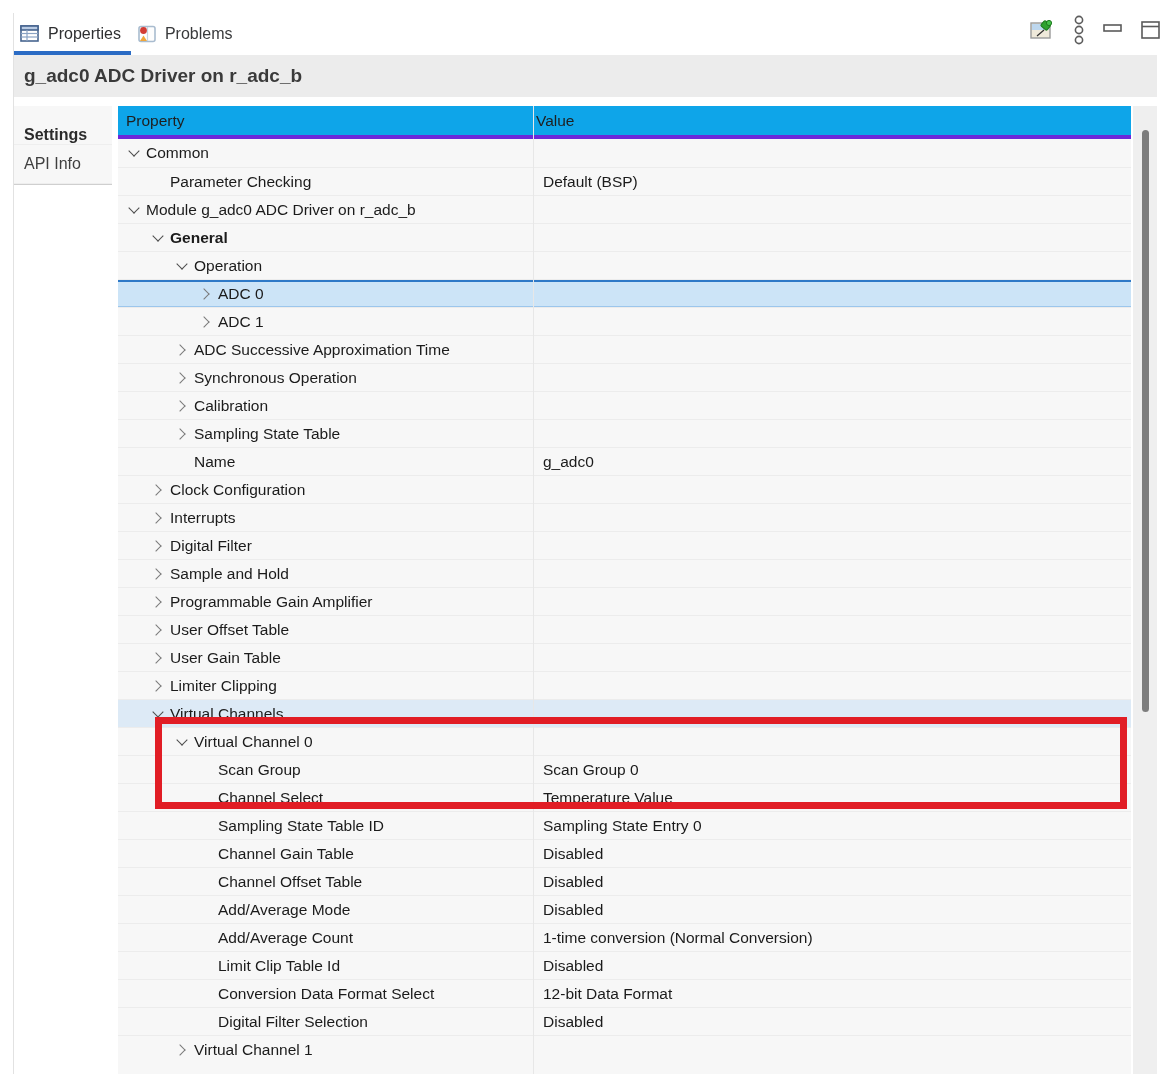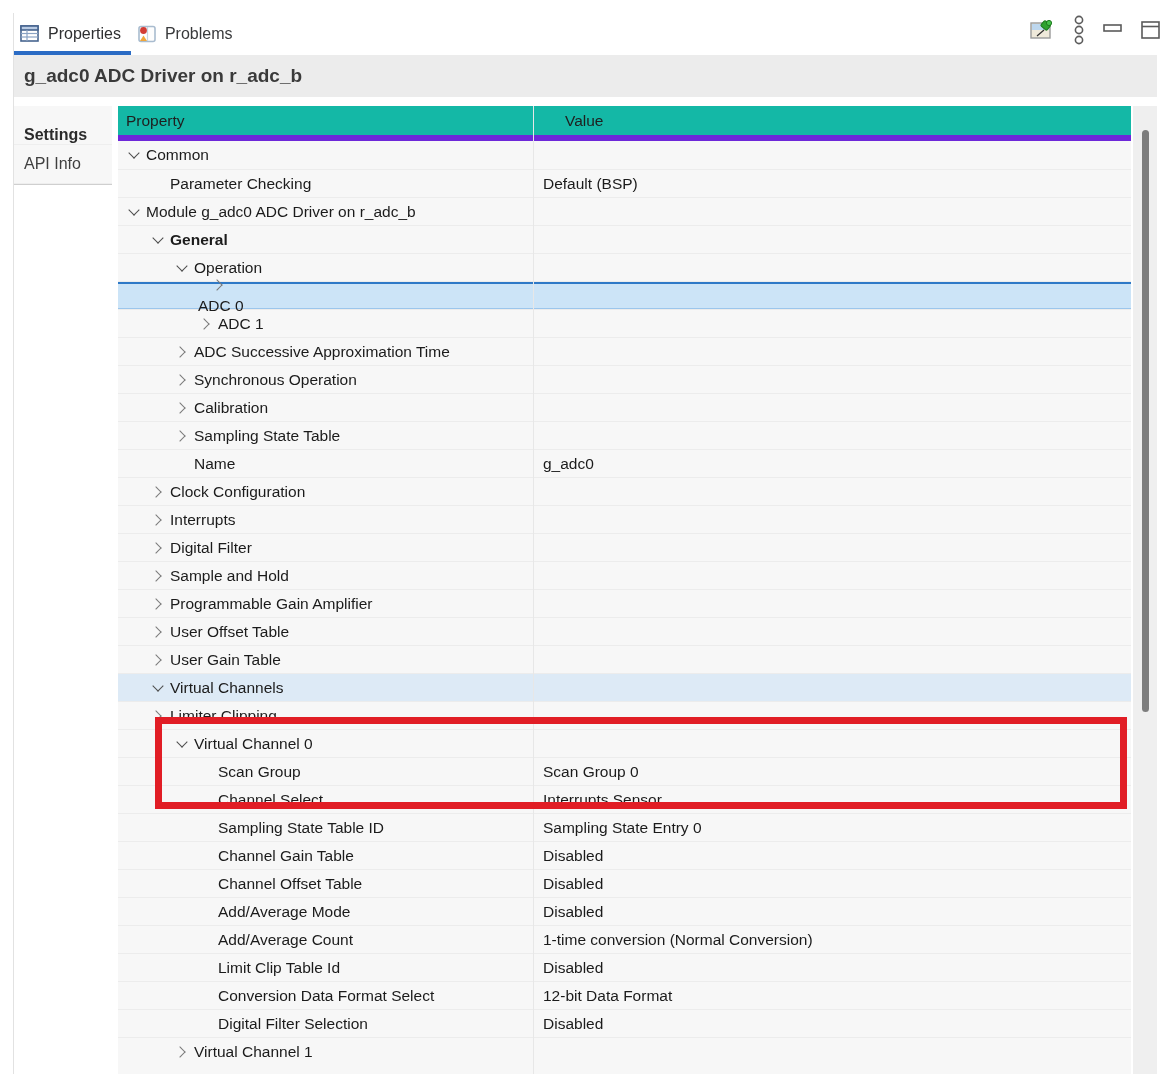--- a/index.html
+++ b/index.html
@@ -26,24 +26,24 @@
   .view-title{font-size:19px;font-weight:bold;color:#3a3a3a;padding-left:10px;}
 
   
   .sidebar{position:absolute;left:14px;top:106px;width:98px;}
   .side-item{height:38px;display:flex;align-items:center;padding-left:10px;font-size:16px;color:#3f3f3f;background:#f7f7f7;cursor:pointer;border-bottom:1px solid #eeeeee;}
   .side-item.active{font-weight:bold;color:#2b2b2b;align-items:flex-end;}
   .sidebar{border-bottom:1px solid #cfcfcf;}
 
   
   .prop-table{position:absolute;left:118px;top:106px;width:1013px;height:968px;background:#fff;}
-  .prop-header{position:relative;height:29px;background:#14b8a6;border-bottom:6px solid #6d28d9;}
+  .prop-header{position:relative;height:29px;background:#0ea5e9;border-bottom:4px solid #6d28d9;}
   .prop-header .col-label{position:absolute;top:0;height:29px;display:flex;align-items:center;font-size:15.5px;color:#1f1f1f;}
   .col-prop{left:8px;}
-  .col-val{left:447px;}
+  .col-val{left:418px;}
   .col-divider{position:absolute;left:415px;top:0;width:1px;height:968px;background:#e7e7e7;z-index:1;}
   .prop-body{position:relative;background:#f7f7f7;height:939px;overflow:hidden;}
   .prow{position:relative;height:27px;border-top:1px solid #ececec;display:flex;align-items:center;cursor:pointer;background:#f7f7f7;}
   .prow:first-child{border-top:none;height:28px;}
   .prow.selected{background:#cce4f7;box-shadow:inset 0 2px 0 #2e79c7, inset 0 -1px 0 #9cc6ec;}
   .prow.highlighted{background:#ddeaf6;}
   .pcell-label{display:flex;align-items:center;font-size:15.5px;color:#1b1b1b;white-space:nowrap;z-index:2;}
   .chevslot{display:inline-block;width:20px;height:16px;position:relative;flex:0 0 20px;}
   .chev{position:absolute;left:4px;top:4px;width:7px;height:7px;border-right:1.6px solid #4c4c4c;border-bottom:1.6px solid #4c4c4c;}
   .chev.collapsed{transform:rotate(-45deg);border-color:#7a7a7a;top:4px;left:2px;}
@@ -172,21 +172,21 @@
         </div>
         <div class="prow">
           <span class="pcell-label" style="padding-left: 56px;">
             <span class="chevslot">
               <span class="chev expanded"></span>
             </span>
             <span>Operation</span>
           </span>
         </div>
         <div class="prow selected">
-          <span class="pcell-label" style="padding-left: 80px; flex-direction: column;">
+          <span class="pcell-label" style="padding-left: 80px;">
             <span class="chevslot">
               <span class="chev collapsed"></span>
             </span>
             <span>ADC 0</span>
           </span>
         </div>
         <div class="prow">
           <span class="pcell-label" style="padding-left: 80px;">
             <span class="chevslot">
               <span class="chev collapsed"></span>
@@ -282,57 +282,57 @@
           </span>
         </div>
         <div class="prow">
           <span class="pcell-label" style="padding-left: 32px;">
             <span class="chevslot">
               <span class="chev collapsed"></span>
             </span>
             <span>User Gain Table</span>
           </span>
         </div>
+        <div class="prow">
+          <span class="pcell-label" style="padding-left: 32px;">
+            <span class="chevslot">
+              <span class="chev collapsed"></span>
+            </span>
+            <span>Limiter Clipping</span>
+          </span>
+        </div>
         <div class="prow highlighted">
           <span class="pcell-label" style="padding-left: 32px;">
             <span class="chevslot">
               <span class="chev expanded"></span>
             </span>
             <span>Virtual Channels</span>
           </span>
         </div>
         <div class="prow">
-          <span class="pcell-label" style="padding-left: 32px;">
-            <span class="chevslot">
-              <span class="chev collapsed"></span>
-            </span>
-            <span>Limiter Clipping</span>
-          </span>
-        </div>
-        <div class="prow">
           <span class="pcell-label" style="padding-left: 56px;">
             <span class="chevslot">
               <span class="chev expanded"></span>
             </span>
             <span>Virtual Channel 0</span>
           </span>
         </div>
         <div class="prow">
           <span class="pcell-label" style="padding-left: 80px;">
             <span class="chevslot"></span>
             <span>Scan Group</span>
           </span>
           <span class="pcell-value">Scan Group 0</span>
         </div>
         <div class="prow">
           <span class="pcell-label" style="padding-left: 80px;">
             <span class="chevslot"></span>
             <span>Channel Select</span>
           </span>
-          <span class="pcell-value">Interrupts Sensor</span>
+          <span class="pcell-value">Temperature Value</span>
         </div>
         <div class="prow">
           <span class="pcell-label" style="padding-left: 80px;">
             <span class="chevslot"></span>
             <span>Sampling State Table ID</span>
           </span>
           <span class="pcell-value">Sampling State Entry 0</span>
         </div>
         <div class="prow">
           <span class="pcell-label" style="padding-left: 80px;">

